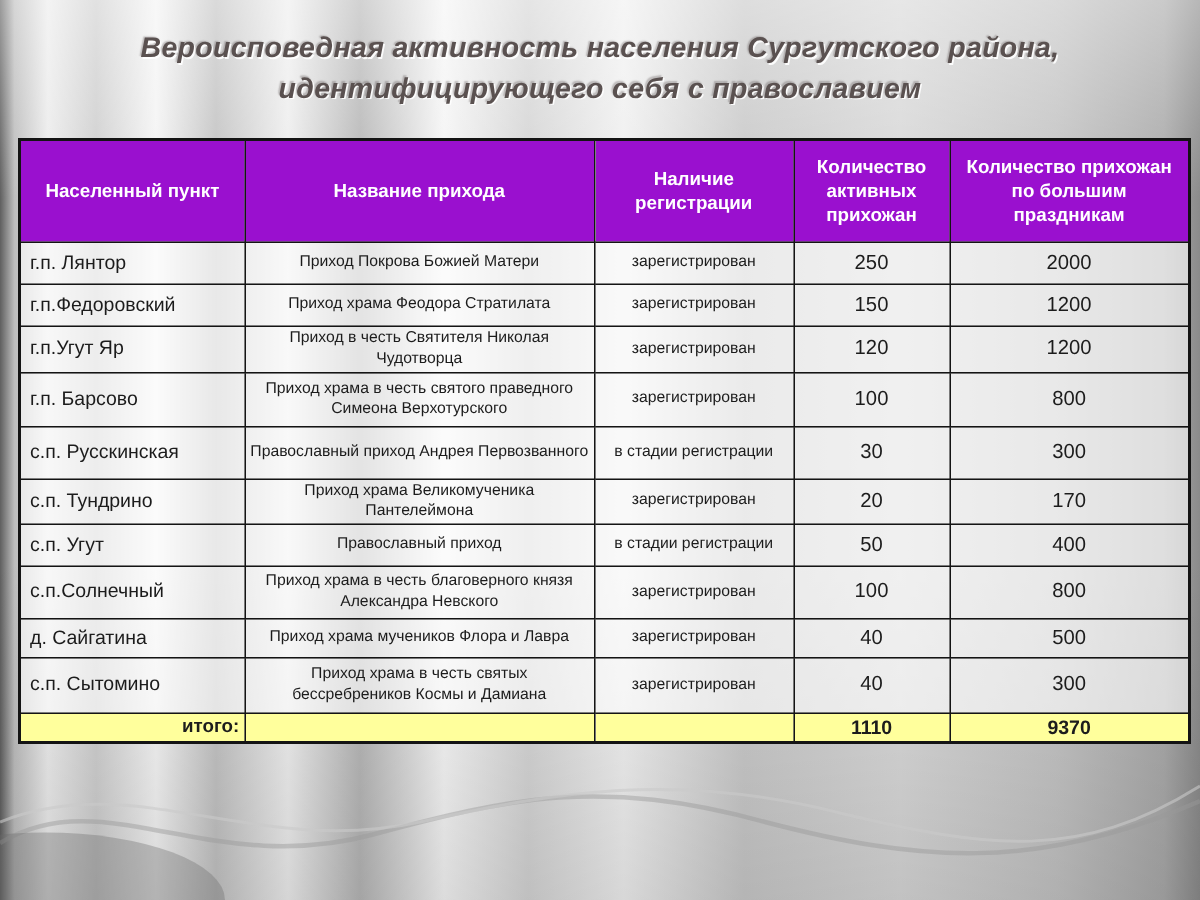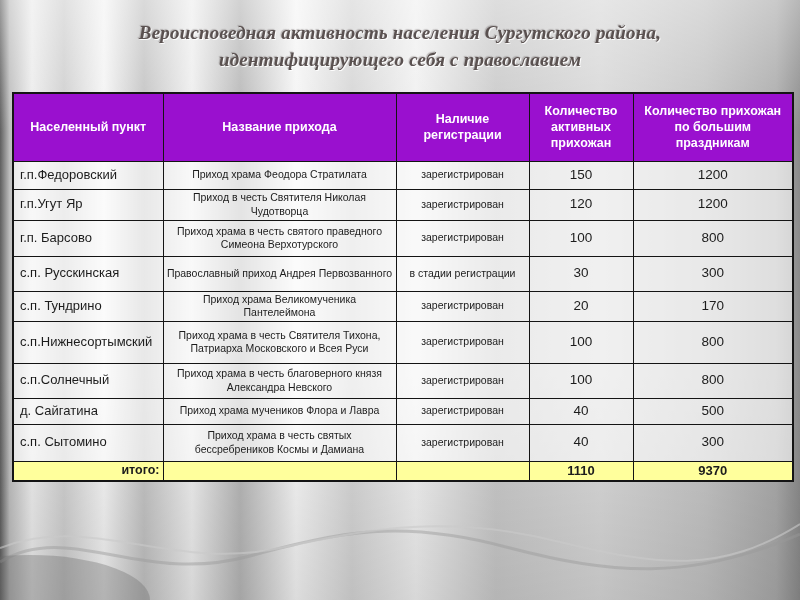--- a/index.html
+++ b/index.html
@@ -17,21 +17,20 @@
     background:linear-gradient(180deg, rgba(255,255,255,.38) 0%, rgba(255,255,255,0) 22%,
       rgba(0,0,0,0) 62%, rgba(0,0,0,.10) 100%);
   }
   .waves{position:absolute;left:0;top:0;z-index:1;}
   .title{
     position:relative;z-index:2;
     margin:20px auto 0;width:700px;text-align:center;
     font-style:italic;font-weight:bold;font-size:19px;line-height:1.4;
     color:#5a5150;letter-spacing:.2px;
     text-shadow:1px 1px 0 rgba(255,255,255,.9), -1px -1px 1px rgba(60,50,50,.28);
-    font-family:Liberation Serif, serif;
   }
   table.parish{
     position:absolute;left:12px;top:92px;width:780px;z-index:2;
     border-collapse:collapse;table-layout:fixed;
     border:2px solid #141414;
   }
   .parish th,.parish td{border:1px solid #141414;overflow:hidden;}
   .parish th{
     background:var(--header-bg,#9a10cf);
     color:#fff;font-weight:bold;font-size:12.5px;line-height:1.3;
@@ -71,20 +70,27 @@
   </colgroup>
   <tbody>
       <tr style="height:68px">
     <th>Населенный пункт</th>
     <th>Название прихода</th>
     <th>Наличие регистрации</th>
     <th>Количество активных прихожан</th>
     <th>Количество прихожан по большим праздникам</th>
   </tr>
   <tr style="height:28px">
+    <td class="c-settlement">г.п. Лянтор</td>
+    <td>Приход Покрова Божией Матери</td>
+    <td>зарегистрирован</td>
+    <td class="c-num">250</td>
+    <td class="c-num">2000</td>
+  </tr>
+  <tr style="height:28px">
     <td class="c-settlement">г.п.Федоровский</td>
     <td>Приход храма Феодора Стратилата</td>
     <td>зарегистрирован</td>
     <td class="c-num">150</td>
     <td class="c-num">1200</td>
   </tr>
   <tr style="height:31px">
     <td class="c-settlement">г.п.Угут Яр</td>
     <td>Приход в честь Святителя Николая Чудотворца</td>
     <td>зарегистрирован</td>
@@ -105,26 +111,26 @@
     <td class="c-num">30</td>
     <td class="c-num">300</td>
   </tr>
   <tr style="height:30px">
     <td class="c-settlement">с.п. Тундрино</td>
     <td>Приход храма Великомученика Пантелеймона</td>
     <td>зарегистрирован</td>
     <td class="c-num">20</td>
     <td class="c-num">170</td>
   </tr>
-  <tr style="height:42px">
-    <td class="c-settlement">с.п.Нижнесортымский</td>
-    <td>Приход храма в честь Святителя Тихона, Патриарха Московского и Всея Руси</td>
-    <td>зарегистрирован</td>
-    <td class="c-num">100</td>
-    <td class="c-num">800</td>
+  <tr style="height:28px">
+    <td class="c-settlement">с.п. Угут</td>
+    <td>Православный приход</td>
+    <td>в стадии регистрации</td>
+    <td class="c-num">50</td>
+    <td class="c-num">400</td>
   </tr>
   <tr style="height:35px">
     <td class="c-settlement">с.п.Солнечный</td>
     <td>Приход храма в честь благоверного князя Александра Невского</td>
     <td>зарегистрирован</td>
     <td class="c-num">100</td>
     <td class="c-num">800</td>
   </tr>
   <tr style="height:26px">
     <td class="c-settlement">д. Сайгатина</td>

